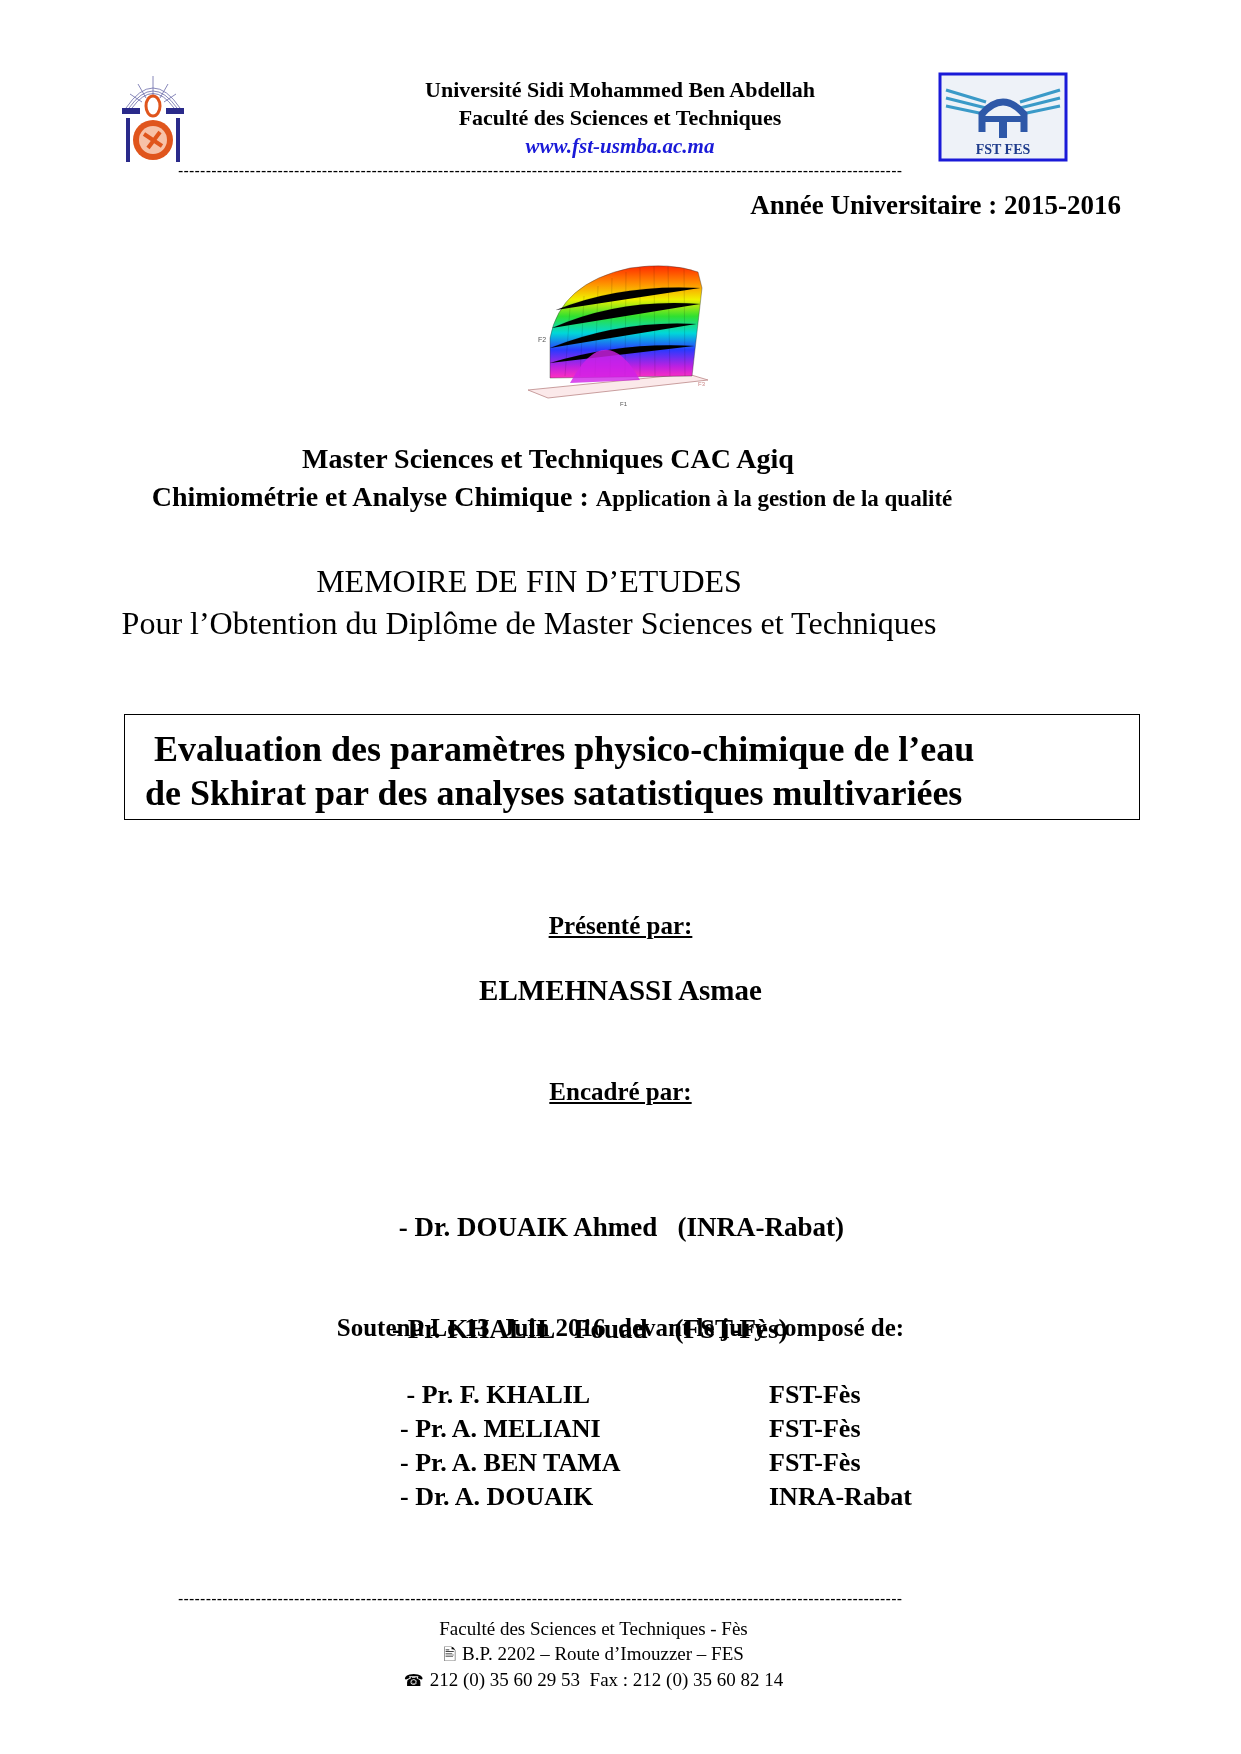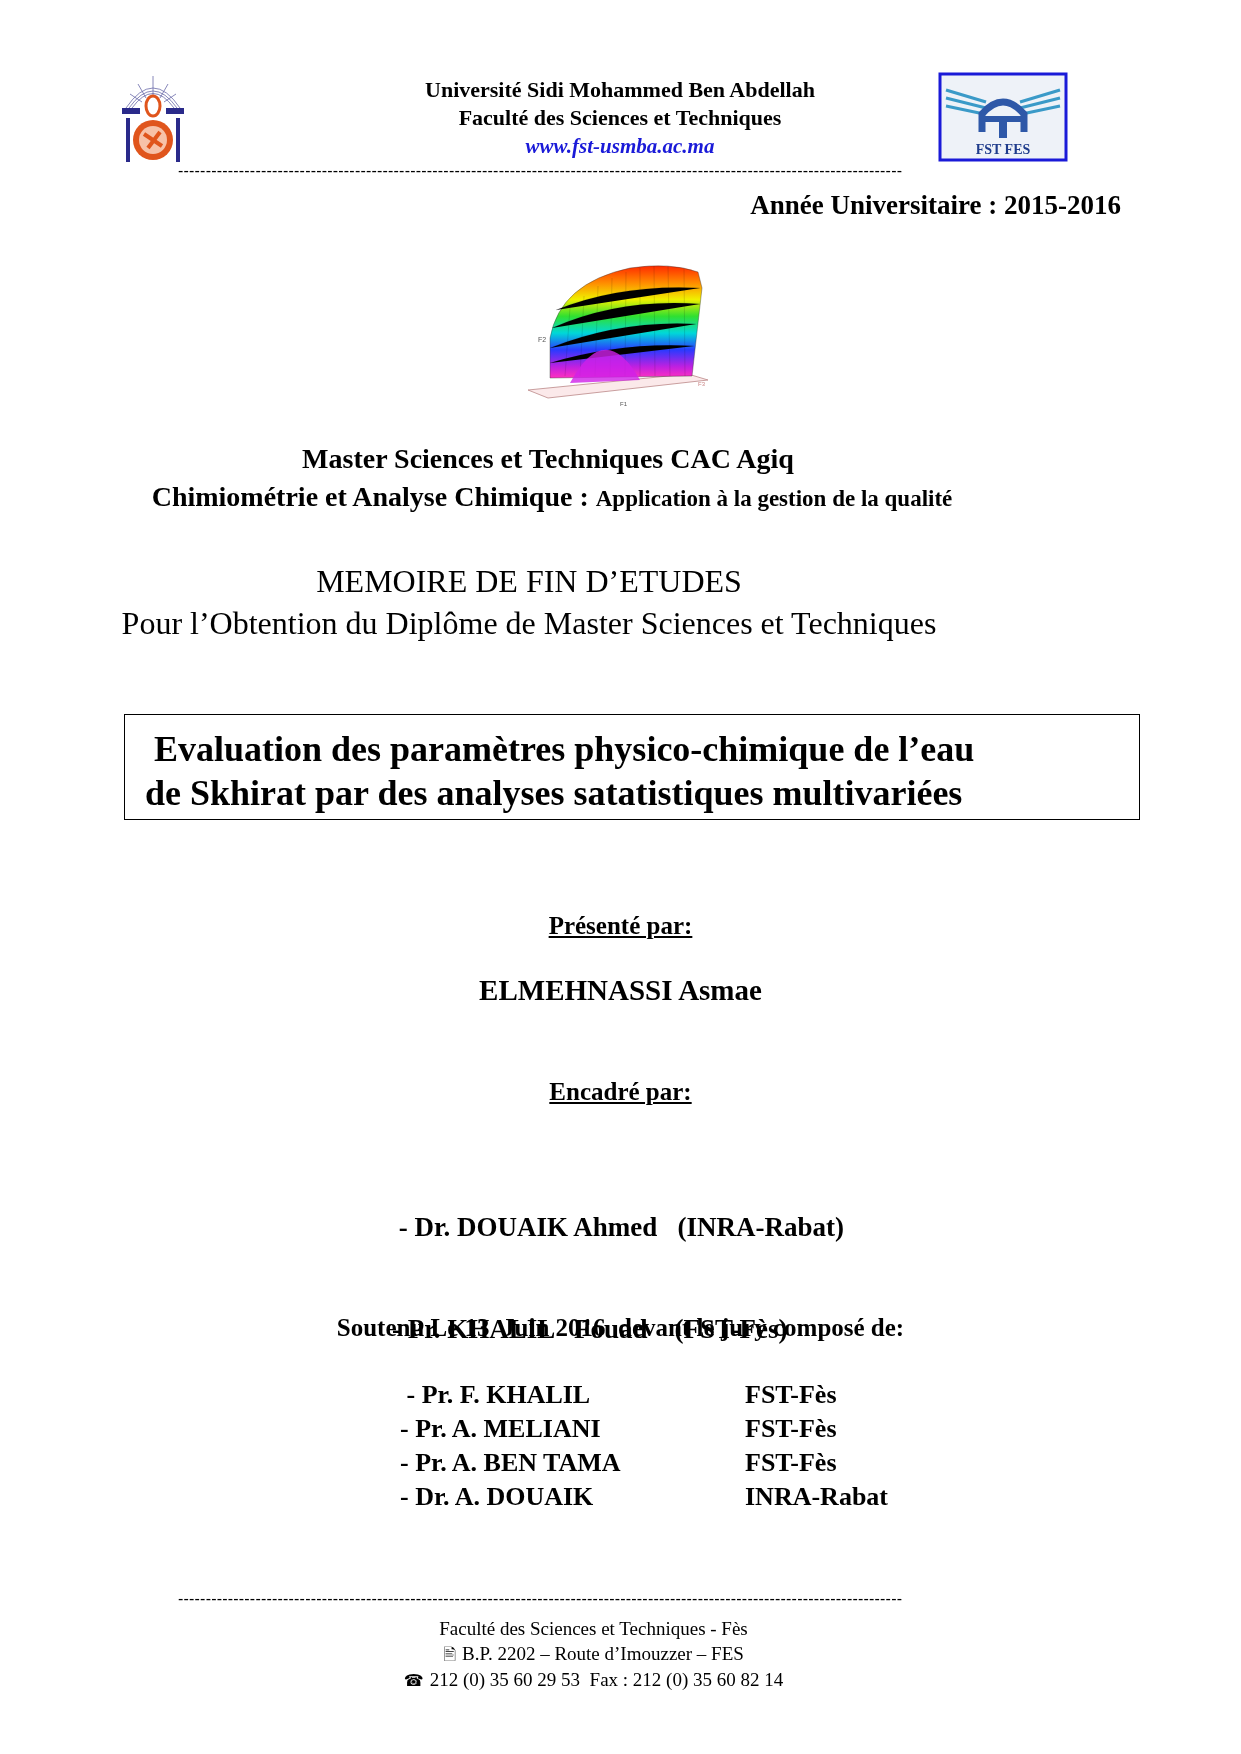--- a/index.html
+++ b/index.html
@@ -33,21 +33,21 @@
   #title-box .t { position: absolute; left: 20px; top: 12px; font-size: 36px; font-weight: bold; line-height: 44px; }
 
   .section { left: 0; width: 1241px; text-align: center; }
   .ul { text-decoration: underline; font-weight: bold; font-size: 25px; }
   #presented-label { top: 912px; }
   #student { top: 974px; font-size: 29px; font-weight: bold; }
   #supervised-label { top: 1078px; }
   #supervisors { left: 392px; top: 1142px; font-size: 27px; font-weight: bold; line-height: 34px; white-space: pre; }
   #defense { top: 1314px; font-size: 25px; font-weight: bold; }
   #jury { left: 400px; top: 1378px; font-size: 26px; font-weight: bold; line-height: 34px; }
-  #jury .row { display: flex; }
+  #jury .row { display: flex; gap: 24px; }
   #jury .name { width: 345px; }
 
   #footer { left: 0; top: 1616px; width: 1187px; font-size: 19px; line-height: 25px; }
   .ficon { display: inline-block; font-family: "DejaVu Sans", sans-serif; font-size: 16px; margin-right: 6px; }
 </style>
 </head>
 <body>
 
 <div id="logo-left" class="abs">
   <svg width="70" height="90" viewBox="0 0 70 90">

